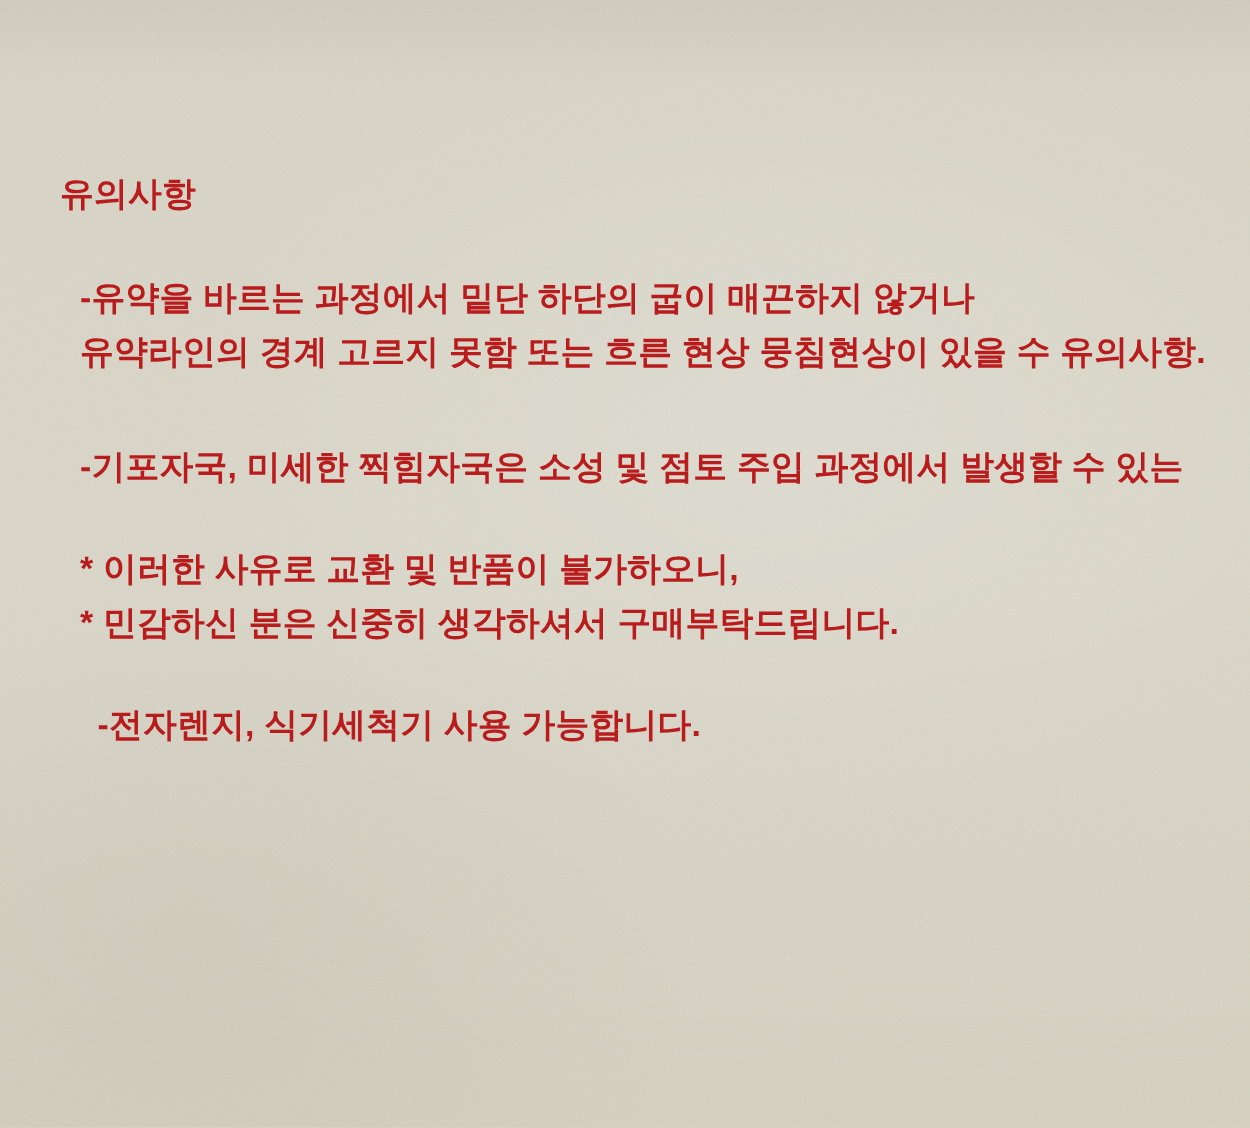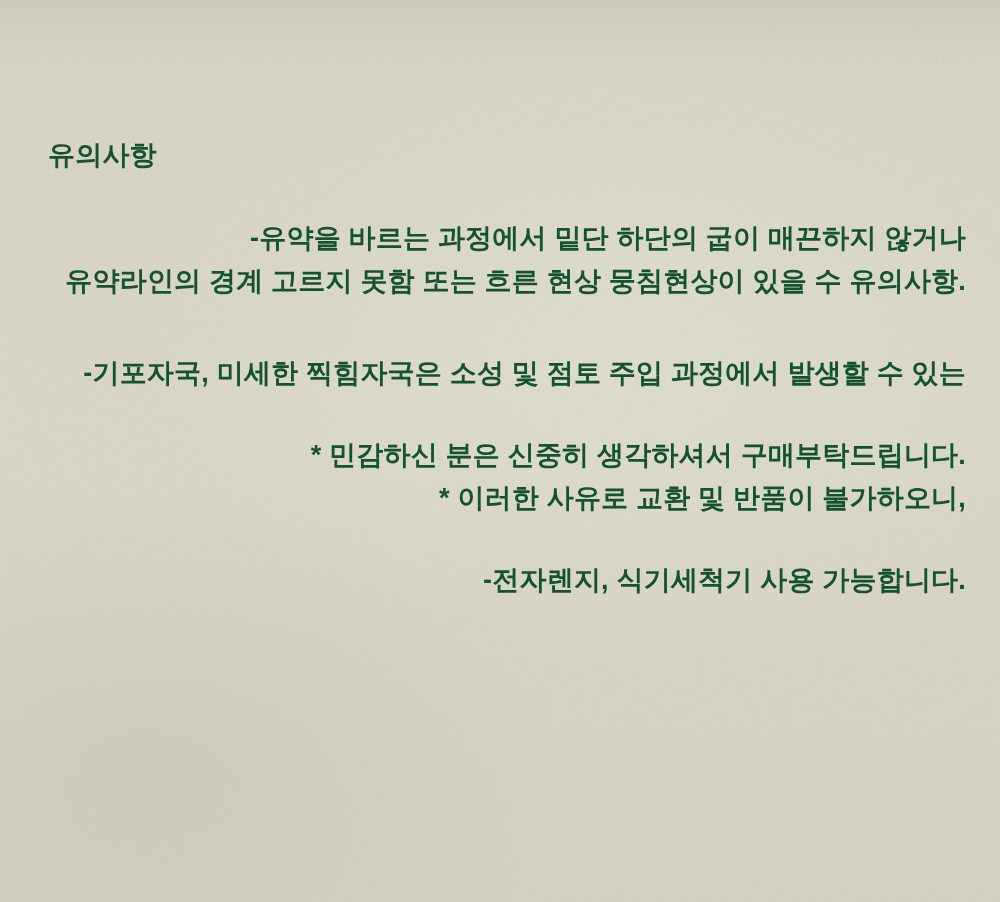--- a/index.html
+++ b/index.html
@@ -29,34 +29,34 @@
     height: 902px;
     opacity: 0.10;
   }
   .content {
     position: absolute;
     z-index: 1;
     left: 0;
     top: 0;
     width: 1000px;
     box-sizing: border-box;
-    padding: 134px 30px 0 48px;
-    color: #14532d;
+    padding: 134px 20px 0 48px;
+    color: #b91c1c;
     font-weight: 700;
     font-size: 27px;
     line-height: 43px;
     letter-spacing: 0.2px;
   }
   .title {
     margin: 0;
     font-size: 27px;
     font-weight: 700;
     line-height: 43px;
   }
-  .para { margin: 4px; text-align: right; }
+  .para { margin: 16px; }
   .para-1 { margin-top: 40px; }
   .para-2 { margin-top: 49px; }
   .para-3 { margin-top: 40px; }
   .para-4 { margin-top: 48px; }
   .para-5 { margin-top: 39px; }
   .para-6 { margin-top: 39px; }
   .line { white-space: nowrap; }
   .indent-a { margin-left: 14px; }
   .indent-b { margin-left: 30px; }
 </style>
@@ -82,21 +82,21 @@
     <div class="line">유약라인의 경계 고르지 못함 또는 흐른 현상 뭉침현상이 있을 수 유의사항.</div>
   </div>
 
   <div class="para para-2">
     <div class="line">-기포자국, 미세한 찍힘자국은 소성 및 점토 주입 과정에서 발생할 수 있는</div>
   </div>
 
 
 
   <div class="para para-5">
+    <div class="line">* 이러한 사유로 교환 및 반품이 불가하오니,</div>
     <div class="line">* 민감하신 분은 신중히 생각하셔서 구매부탁드립니다.</div>
-    <div class="line">* 이러한 사유로 교환 및 반품이 불가하오니,</div>
   </div>
 
   <div class="para para-6">
     <div class="line indent-a">-전자렌지, 식기세척기 사용 가능합니다.</div>
   </div>
 
 </div>
 
 </body></html>

